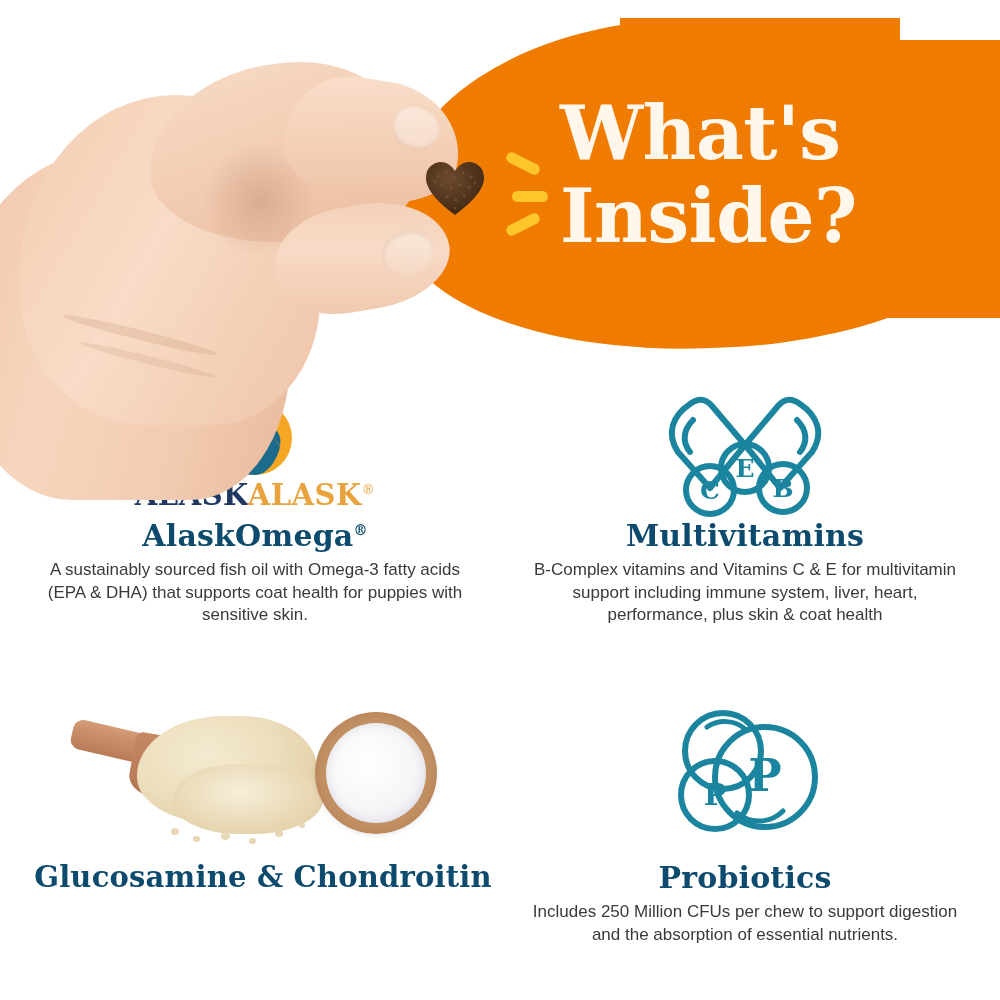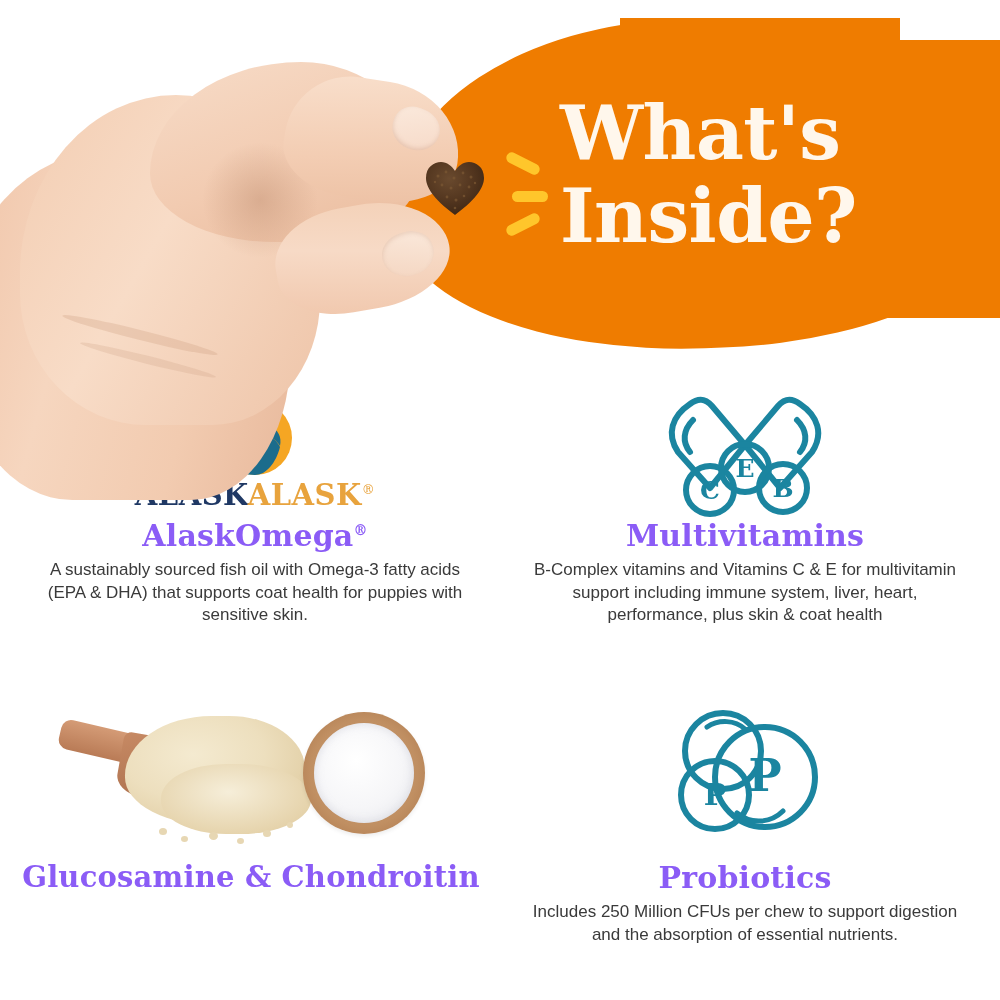--- a/index.html
+++ b/index.html
@@ -122,29 +122,29 @@
   .spark2{left:512px;top:191px;width:36px;height:11px;transform:rotate(0deg);}
   .spark3{left:505px;top:219px;width:36px;height:11px;transform:rotate(-27deg);}
 
   
   .grid{
     position:absolute;left:0;top:390px;width:1000px;height:610px;
   }
   .cell{position:absolute;width:470px;}
   .cell-tl{left:20px;top:0px;}
   .cell-tr{left:510px;top:0px;}
-  .cell-bl{left:16px;top:312px;}
+  .cell-bl{left:28px;top:312px;}
   .cell-br{left:510px;top:312px;}
 
   .art{height:120px;display:flex;align-items:flex-end;justify-content:center;}
   .art-wide{height:150px;display:flex;align-items:center;justify-content:center;}
 
   .card-title{
     text-align:center;
-    color:#8b5cf6;
+    color:#0c4a6e;
     font-family:"DejaVu Serif", serif;
     font-weight:700;
     font-size:30px;
     margin:8px 0 6px 0;
     letter-spacing:0.2px;
     white-space:nowrap;
   }
   .card-title.small{font-size:29px;}
   .card-title sup{font-size:14px;vertical-align:super;}
   .card-body{

